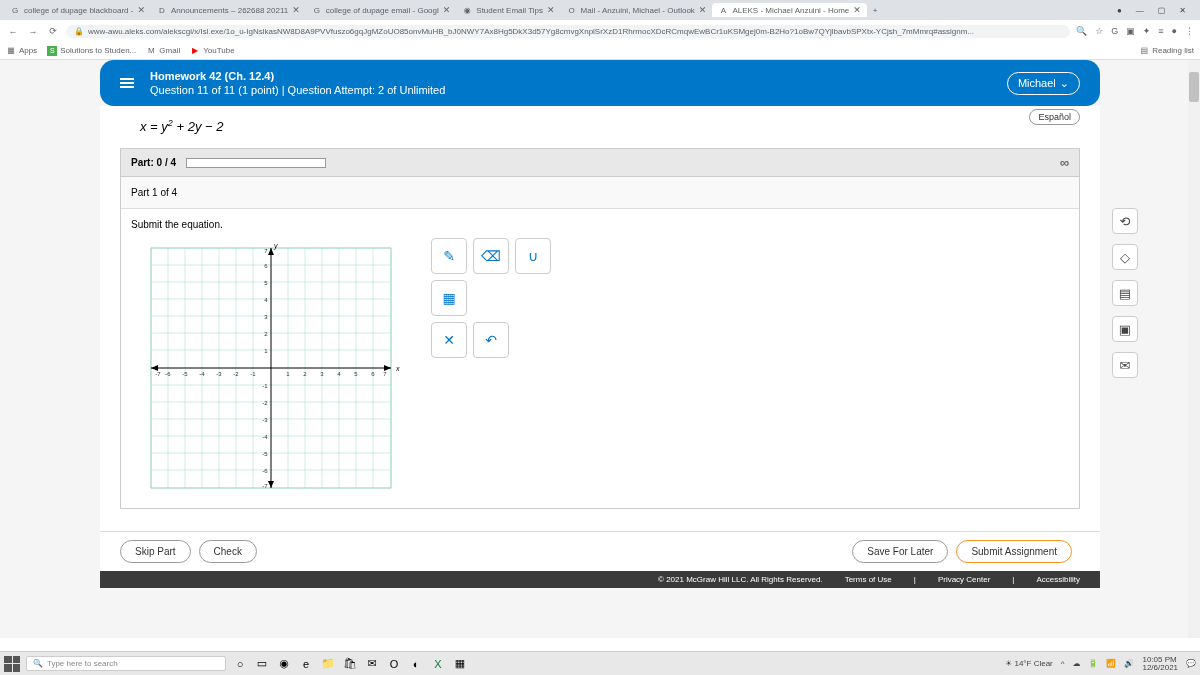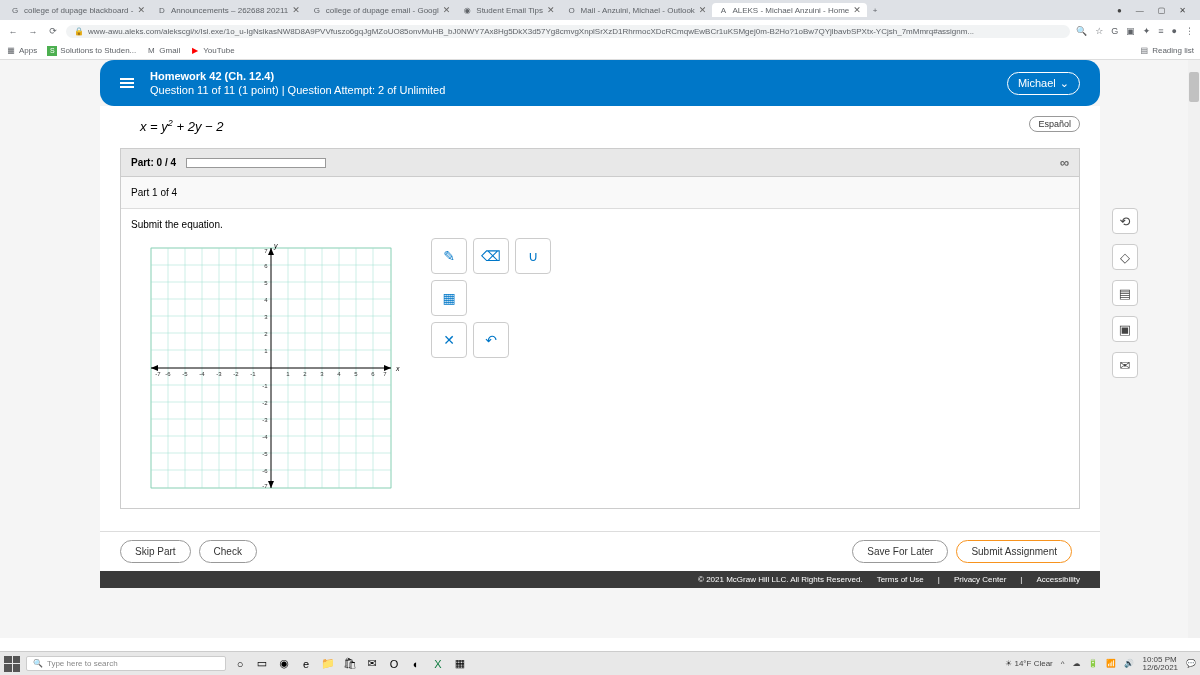--- a/index.html
+++ b/index.html
@@ -29,21 +29,21 @@
 .scrollbar-thumb { position: absolute; right: 1px; top: 12px; width: 10px; height: 30px; background: #c1c1c1; border-radius: 2px; }
 
 .aleks-header { background: #0077c8; color: #fff; padding: 10px 20px; display: flex; align-items: center; margin: 0 100px; border-radius: 14px; }
 .hamburger { display: flex; flex-direction: column; gap: 2px; margin-right: 16px; }
 .hamburger div { width: 14px; height: 2px; background: #fff; }
 .hw-info { flex: 1; font-size: 11px; }
 .hw-title { font-weight: bold; margin-bottom: 2px; }
 .user-badge { border: 1px solid #fff; border-radius: 14px; padding: 4px 10px; display: flex; align-items: center; gap: 4px; font-size: 11px; }
 
 .main-panel { margin: 0 100px; background: #fff; padding: 12px 20px 6px; position: relative; }
-.lang-pill { position: absolute; right: 20px; top: 10px; border: 1px solid #999; border-radius: 10px; padding: 2px 8px; font-size: 9px; color: #333; }
+.lang-pill { position: absolute; right: 20px; top: 3px; border: 1px solid #999; border-radius: 10px; padding: 2px 8px; font-size: 9px; color: #333; }
 .question-text { font-size: 11px; color: #333; margin-bottom: 8px; }
 .equation { font-size: 13px; font-style: italic; margin-left: 20px; margin-bottom: 14px; }
 .equation sup { font-size: 9px; }
 
 .part-header { background: #e8e8e8; padding: 6px 10px; font-size: 10px; font-weight: bold; border: 1px solid #ccc; display: flex; align-items: center; gap: 10px; }
 .part-progress { width: 140px; height: 10px; border: 1px solid #999; background: #fff; }
 .loop-icon { margin-left: auto; font-size: 13px; color: #666; }
 
 .part-body { border: 1px solid #ccc; border-top: none; margin-bottom: 16px; }
 .part-label { padding: 10px; font-size: 10px; border-bottom: 1px solid #ddd; background: #f9f9f9; }
@@ -58,21 +58,21 @@
 .tool-btn { border: 1px solid #ccc; display: flex; align-items: center; justify-content: center; font-size: 14px; color: #0077c8; border-radius: 4px; background: #fff; }
 
 .side-tools { position: absolute; right: 62px; top: 148px; display: flex; flex-direction: column; gap: 10px; }
 .side-btn { width: 26px; height: 26px; border: 1px solid #ccc; border-radius: 4px; display: flex; align-items: center; justify-content: center; font-size: 13px; color: #444; background: #fff; }
 
 .action-row { display: flex; align-items: center; padding: 8px 20px; margin: 0 100px; background: #fff; border-top: 1px solid #ddd; }
 .btn { border: 1px solid #999; border-radius: 14px; padding: 5px 14px; font-size: 10px; margin-right: 8px; background: #fff; color: #333; }
 .btn.orange { border-color: #f7931e; color: #333; }
 .spacer { flex: 1; }
 
-.footer-bar { background: #3a3a3a; color: #fff; font-size: 8px; padding: 4px 20px; margin: 0 100px; display: flex; gap: 14px; }
+.footer-bar { background: #3a3a3a; color: #fff; font-size: 8px; padding: 4px 20px; margin: 0 100px; display: flex; gap: 22px; }
 .footer-bar .fspacer { flex: 1; }
 
 
 .taskbar { position: absolute; bottom: 0; left: 0; right: 0; height: 24px; background: #e8e8e8; border-top: 1px solid #ccc; display: flex; align-items: center; padding: 0 4px; font-size: 8px; gap: 6px; }
 .start { width: 16px; height: 16px; display: grid; grid-template: 1fr 1fr / 1fr 1fr; gap: 1px; }
 .start div { background: #555; }
 .search-box { display: flex; align-items: center; gap: 4px; border: 1px solid #ccc; background: #fff; padding: 2px 6px; border-radius: 2px; width: 200px; color: #888; }
 .task-icons { display: flex; gap: 6px; }
 .task-icon { width: 16px; height: 16px; display: flex; align-items: center; justify-content: center; font-size: 11px; }
 .tray { margin-left: auto; display: flex; align-items: center; gap: 8px; color: #444; }

